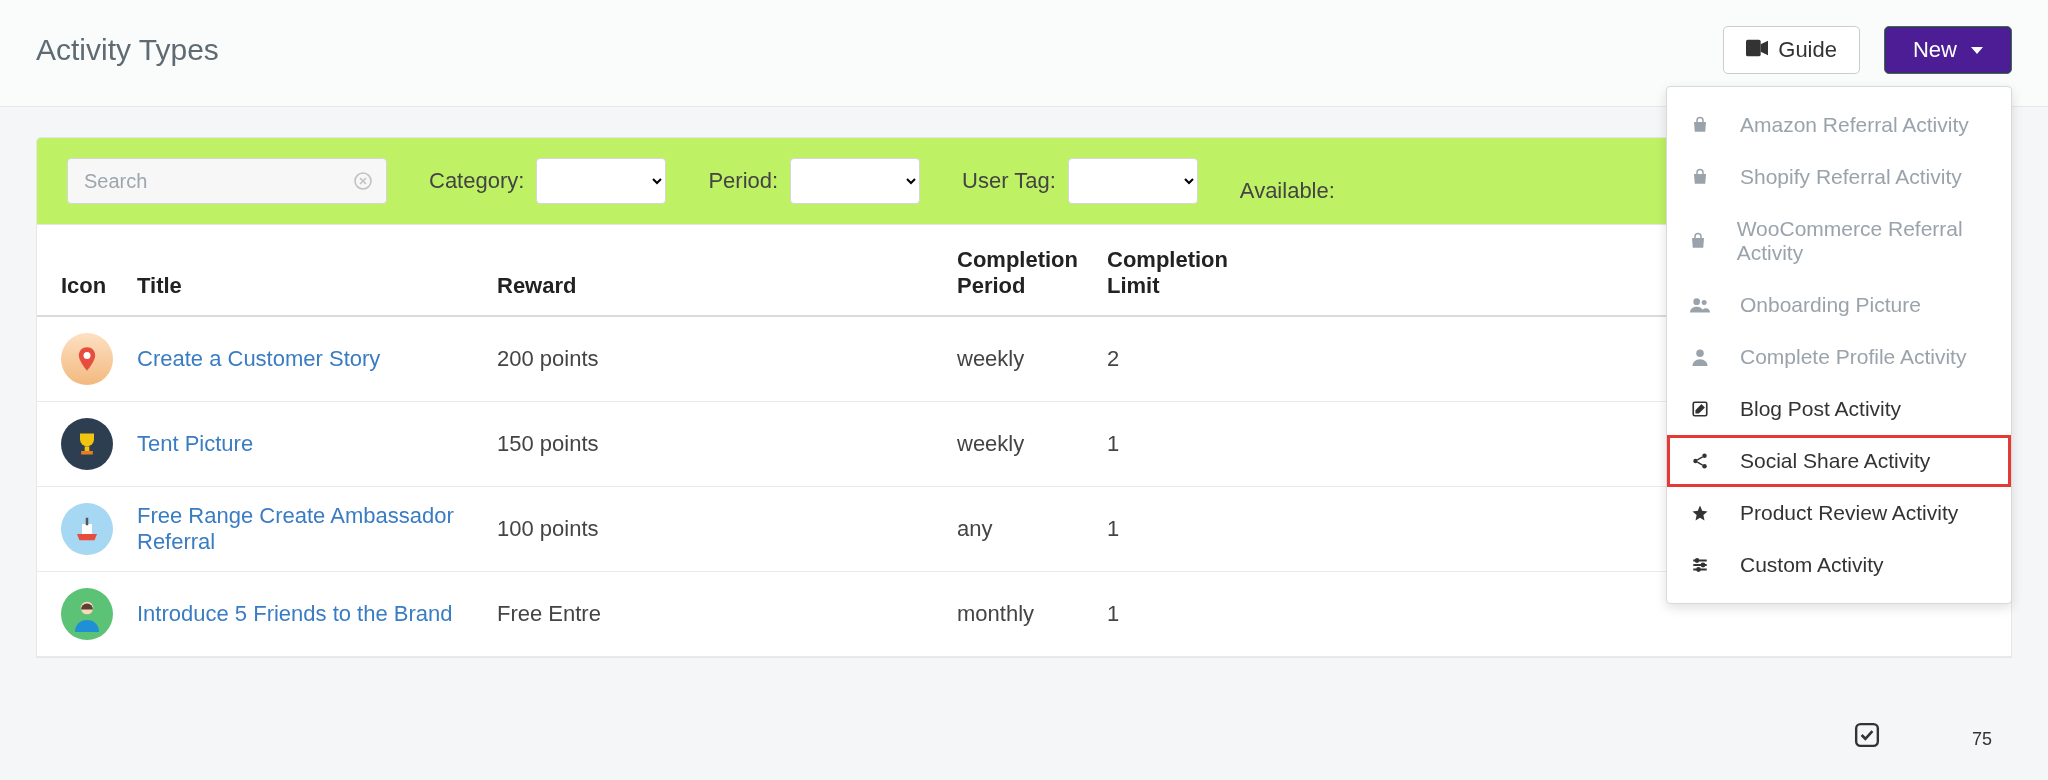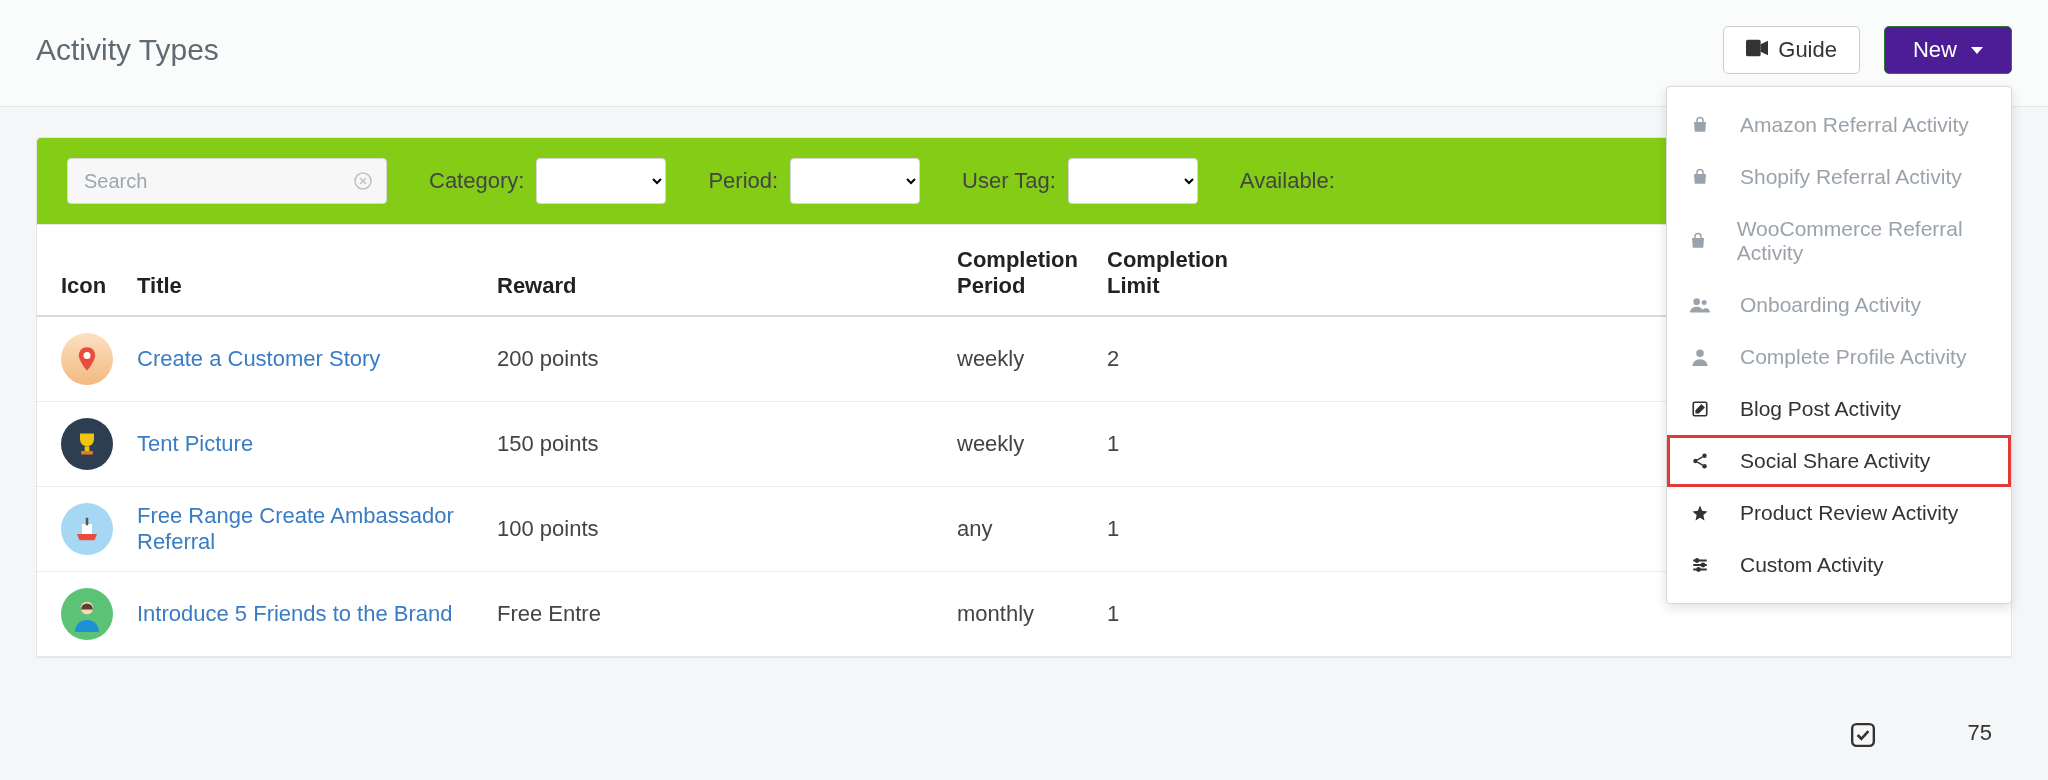--- a/index.html
+++ b/index.html
@@ -46,26 +46,26 @@
   .caret {
     display: inline-block;
     width: 0; height: 0;
     border-left: 6px solid transparent;
     border-right: 6px solid transparent;
     border-top: 7px solid #fff;
     margin-left: 4px;
   }
   .content-area { padding: 30px 36px 0 36px; }
   .filter-bar {
-    background: #84cc16;
+    background: #bef264;
     border: 1px solid #e6e6e6;
     border-radius: 5px 5px 0 0;
     padding: 20px 30px;
     display: flex;
-    align-items: center;
+    align-items: flex-end;
     gap: 42px;
   }
   .search-wrap {
     position: relative;
     width: 320px;
   }
   .search-input {
     width: 100%;
     height: 46px;
     border: 1px solid #d6d6d6;
@@ -159,23 +159,23 @@
   .dropdown-item .mi { width: 22px; display:inline-flex; justify-content:center;}
   .dropdown-item.highlight {
     outline: 3px solid #e53935;
     outline-offset: -3px;
   }
   .peek {
     position: absolute;
     right: 56px;
     top: 720px;
     display: flex;
-    align-items: flex-start;
+    align-items: flex-end;
     gap: 90px;
-    font-size: 22px;
+    font-size: 18px;
     color: #333;
   }
   .peek .badgeico{width:30px;height:30px;display:inline-flex;align-items:center;justify-content:center;color:#444;}
 </style>
 </head>
 <body>
 
 <div class="header">
   <div class="page-title">Activity Types</div>
   <div class="header-actions">
@@ -322,21 +322,21 @@
       <span>WooCommerce Referral Activity</span>
     </div>
     <div class="dropdown-item disabled">
       <span class="mi">
         <svg width="20" height="16" viewBox="0 0 24 18" fill="currentColor">
           <circle cx="8" cy="5" r="4"></circle>
           <circle cx="17" cy="6" r="3"></circle>
           <path d="M0 18c0-4 3-7 8-7s8 3 8 7M14 18c0-3 2-5 5-5s5 2 5 5"></path>
         </svg>
       </span>
-      <span>Onboarding Activity</span>
+      <span>Onboarding Picture</span>
     </div>
     <div class="dropdown-item disabled">
       <span class="mi">
         <svg width="18" height="18" viewBox="0 0 24 24" fill="currentColor">
           <circle cx="12" cy="7" r="5"></circle>
           <path d="M2 24c0-5 4-9 10-9s10 4 10 9"></path>
         </svg>
       </span>
       <span>Complete Profile Activity</span>
     </div>

